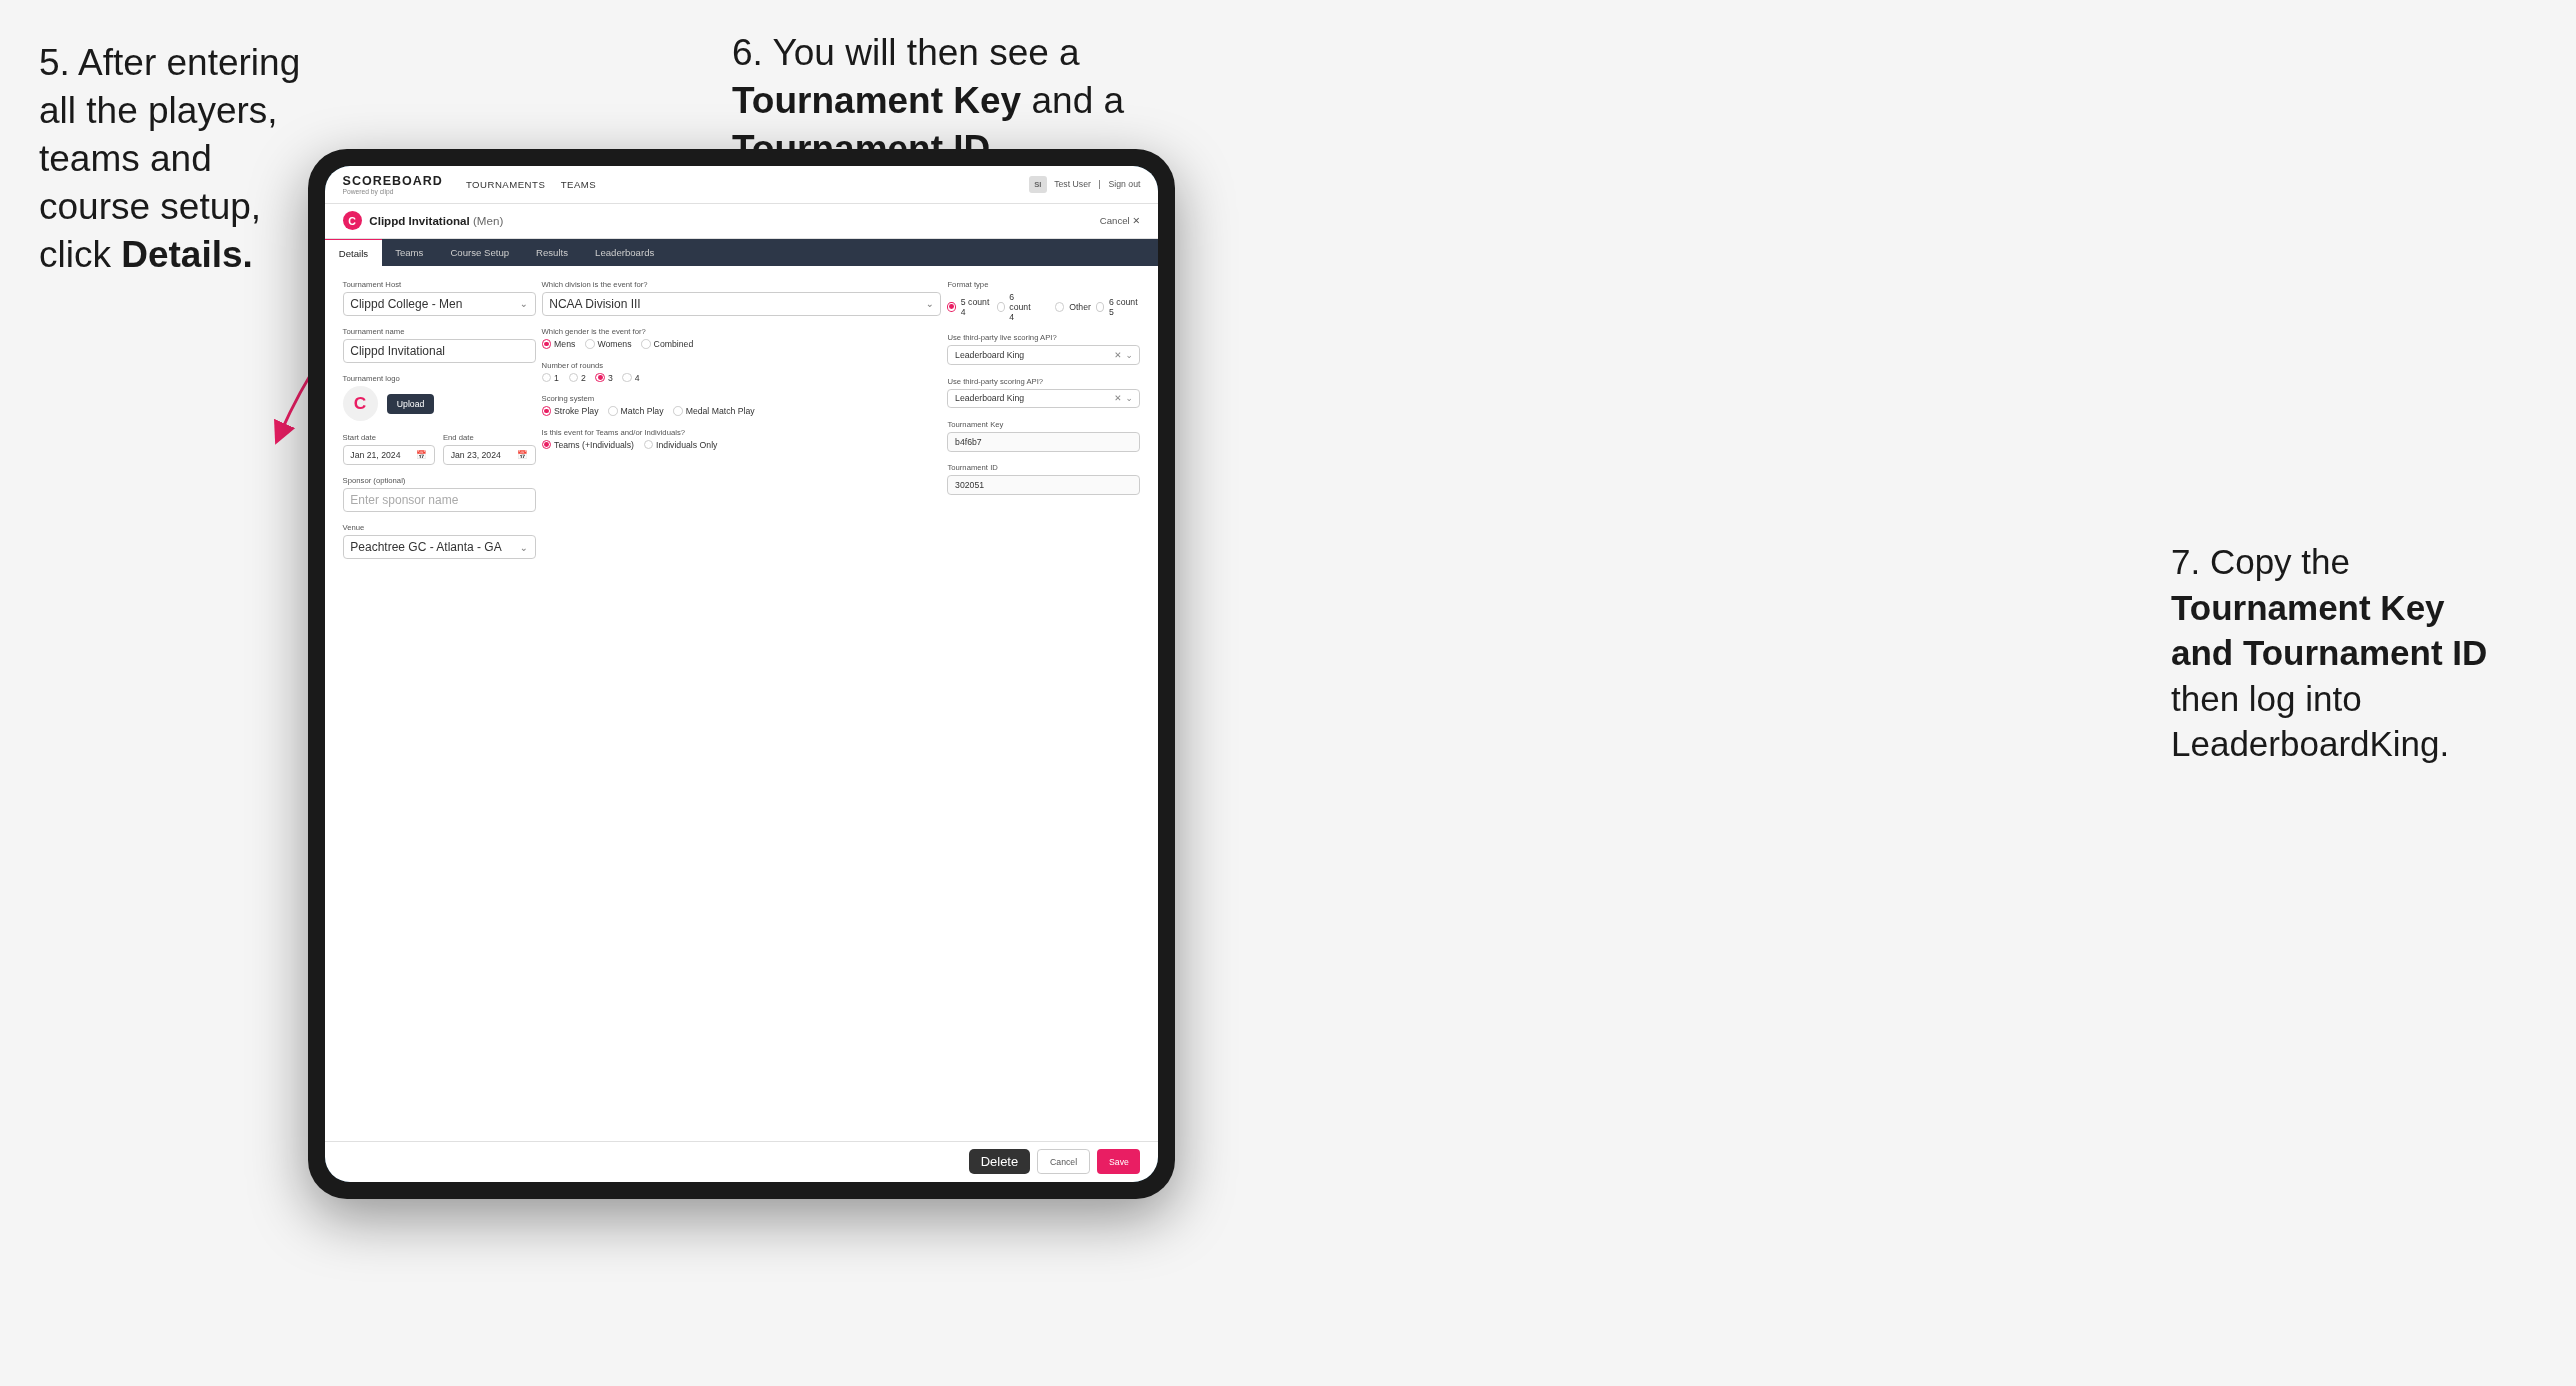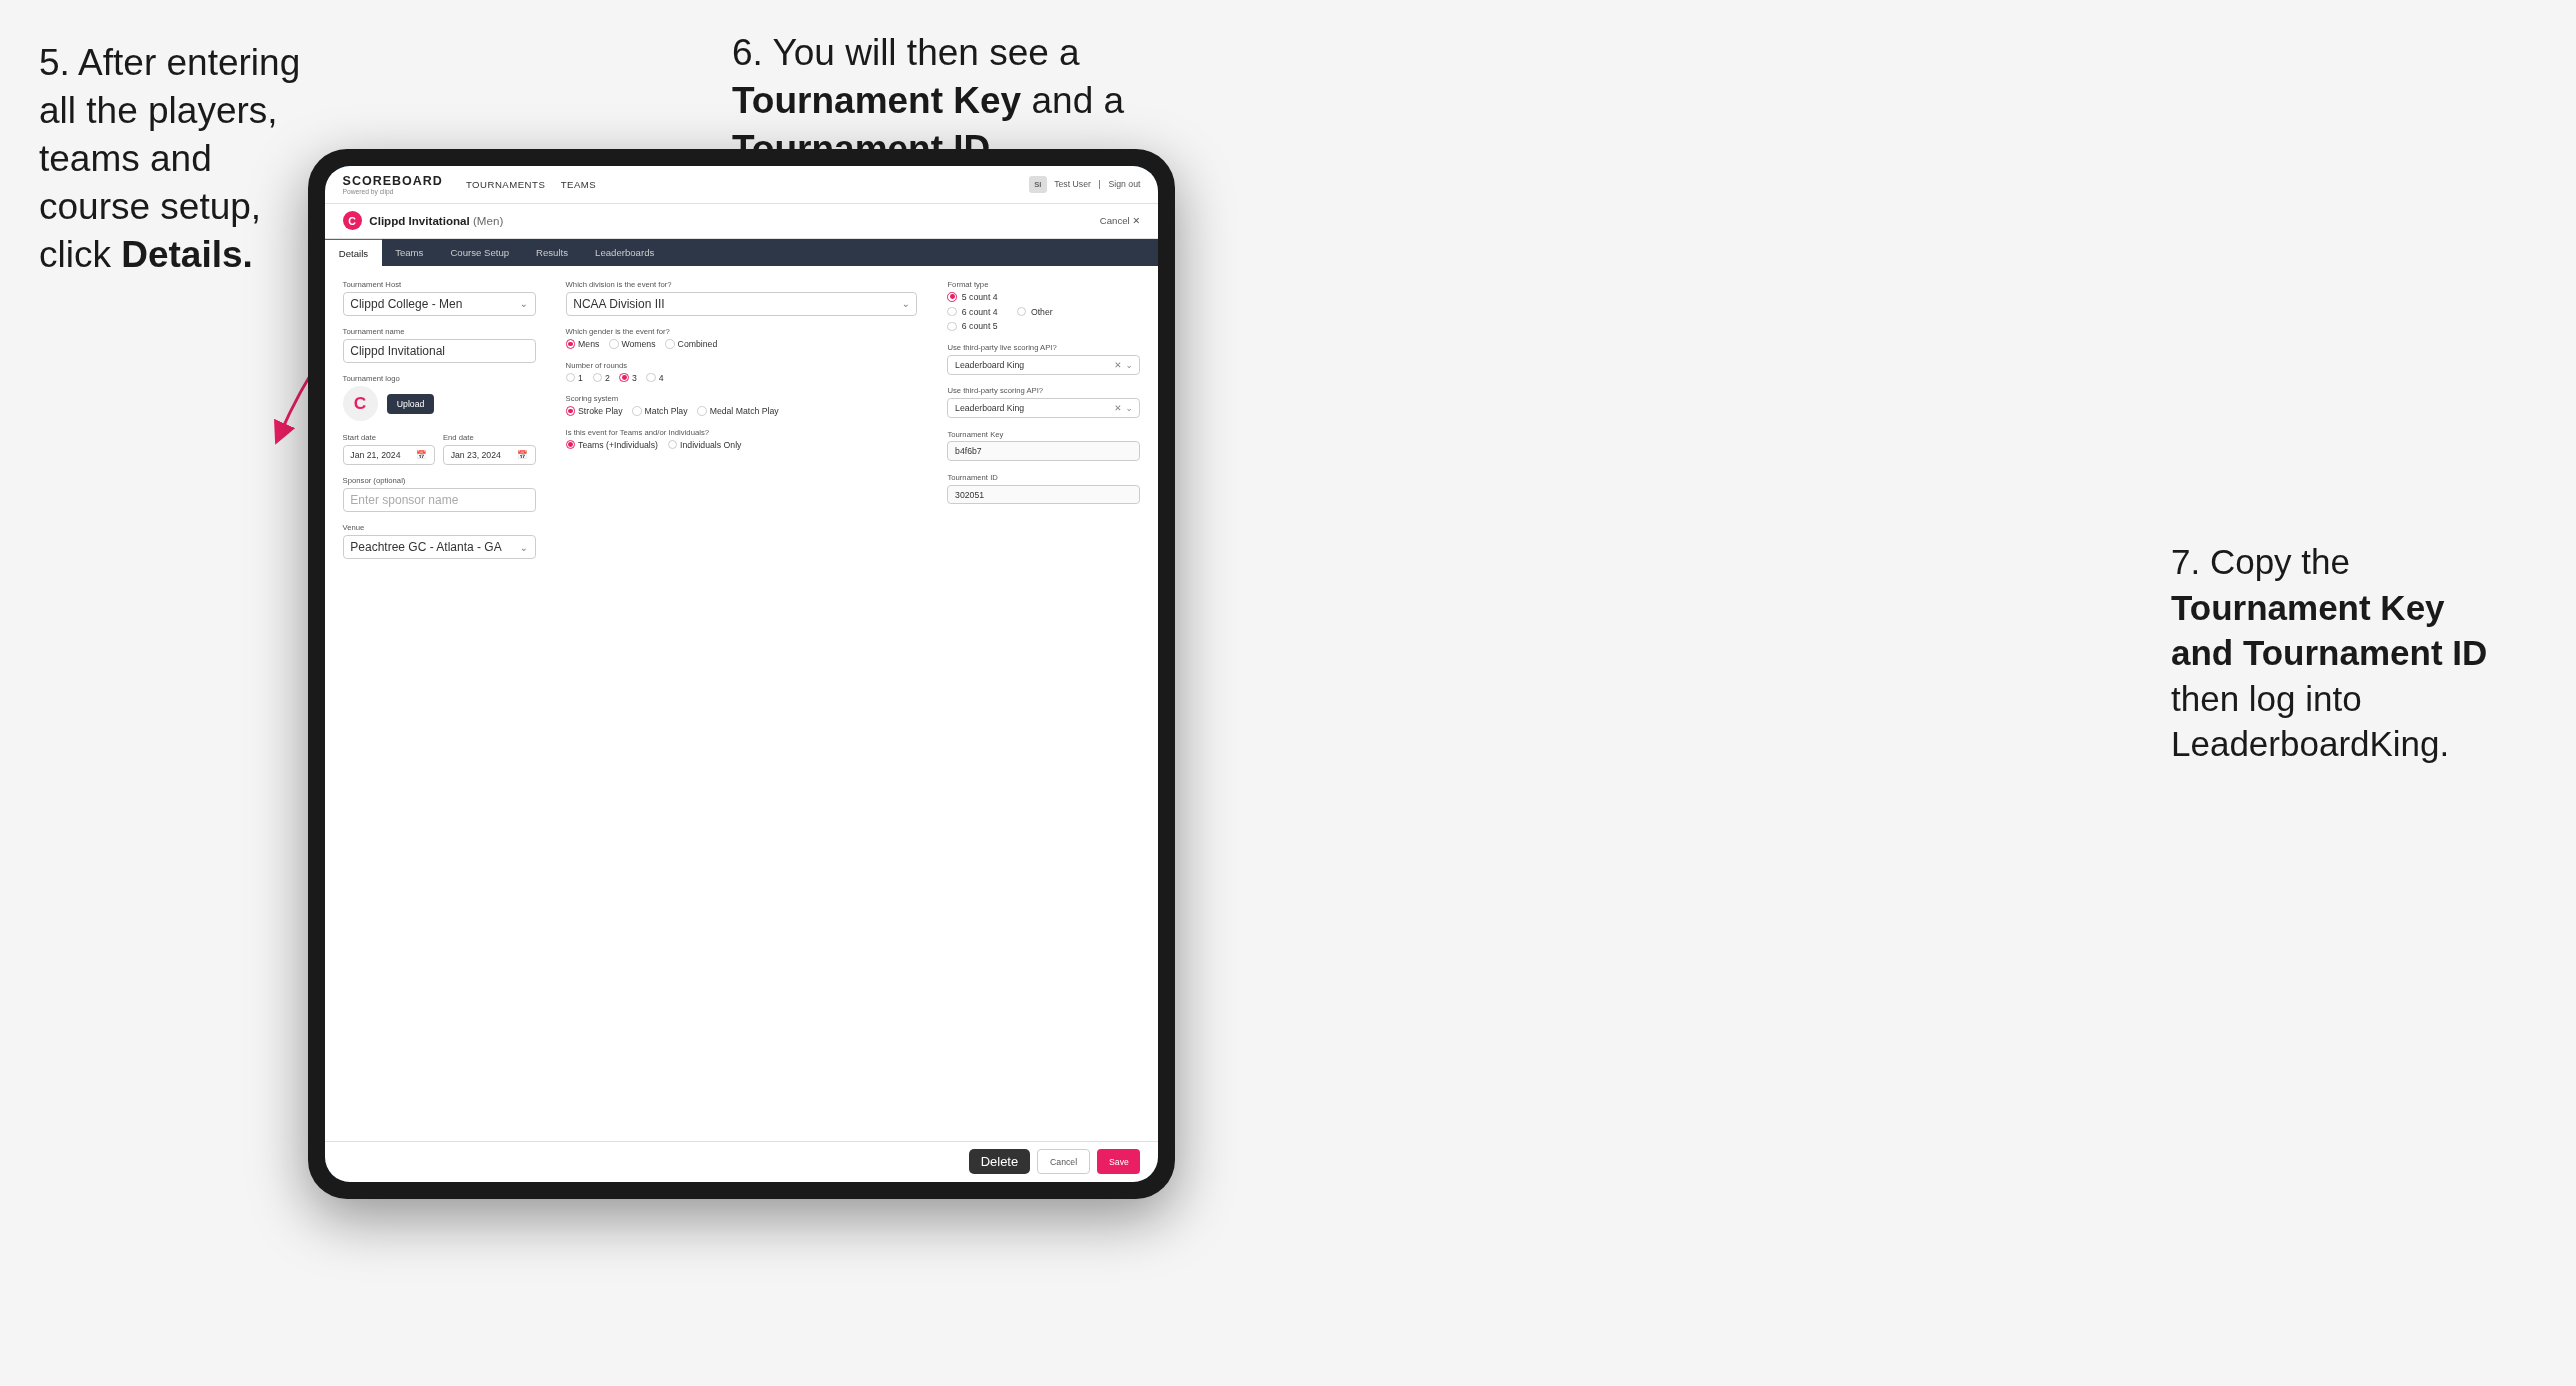--- a/index.html
+++ b/index.html
@@ -188,21 +188,21 @@
     .main-content {
       flex: 1;
       overflow-y: auto;
       padding: 13.5px 17.3px;
       background: #fff;
     }
 
     
     .form-layout {
       display: flex;
-      gap: 30px;
+      gap: 6px;
     }
 
     .col-left { width: 193px; flex-shrink: 0; }
     .col-center { flex: 1; }
     .col-right { width: 193px; flex-shrink: 0; }
 
     .field-group {
       margin-bottom: 11.6px;
     }
     .field-label {
@@ -299,21 +299,21 @@
       content: '';
       width: 4.8px;
       height: 4.8px;
       background: #e91e63;
       border-radius: 50%;
     }
 
     
     .format-options {
       display: flex;
-      flex-direction: column;
+      flex-direction: row;
       gap: 4.8px;
     }
     .format-option {
       display: flex;
       align-items: center;
       gap: 4.8px;
       font-size: 8.7px;
       color: #333;
     }
 

